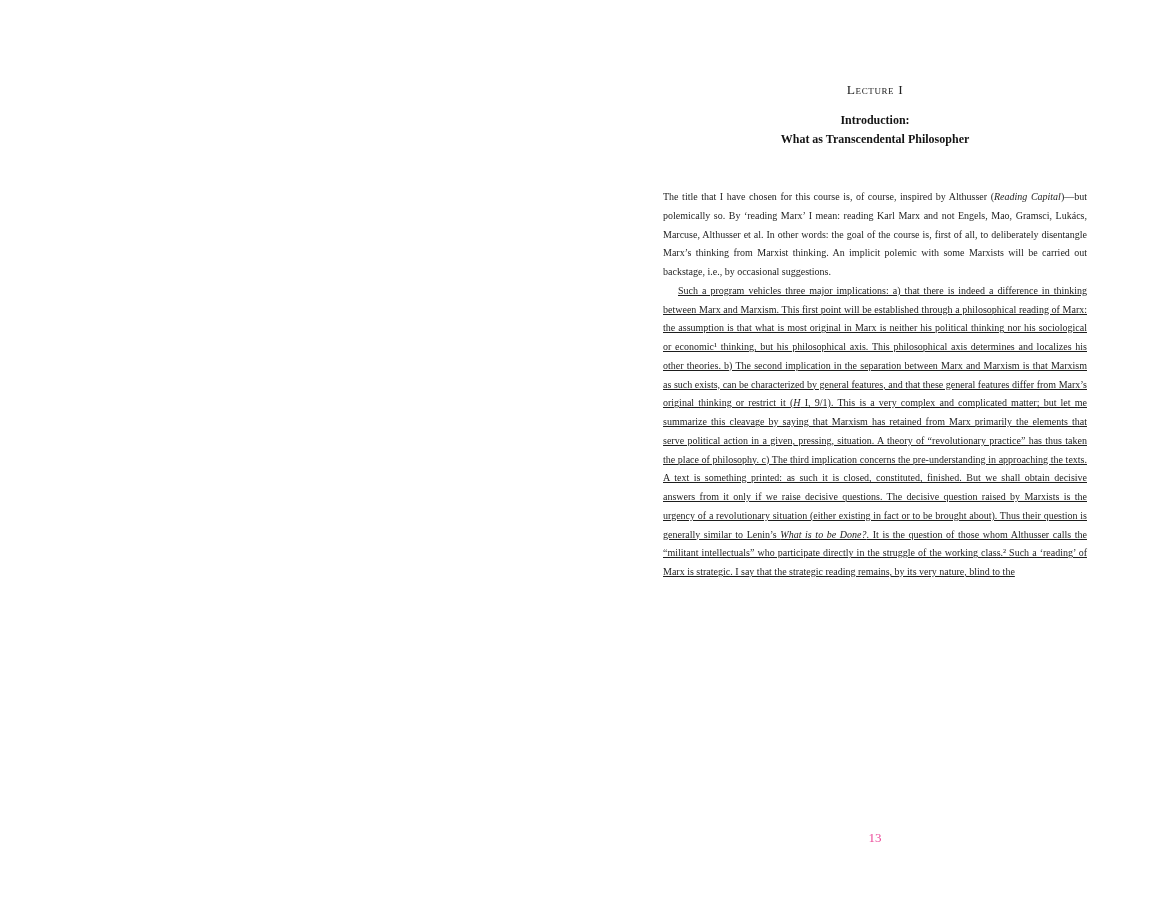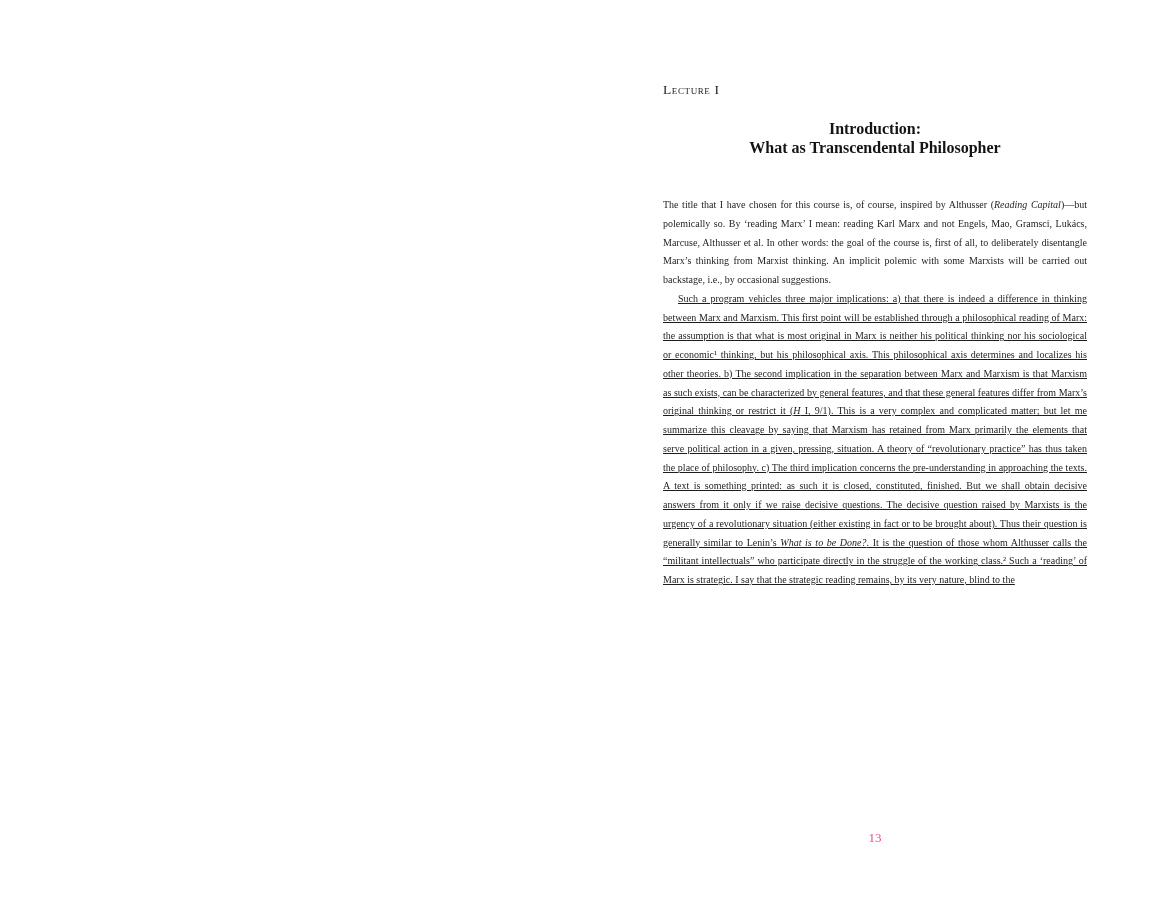--- a/index.html
+++ b/index.html
@@ -17,30 +17,31 @@
     inset: 0;
     background: #ffffff;
   }
   .content-column {
     position: absolute;
     left: 663px;
     top: 82px;
     width: 424px;
   }
   .lecture-header {
+    text-align: center;
     font-variant: small-caps;
     font-size: 13.5px;
     letter-spacing: 0.6px;
     color: #222;
   }
   .chapter-title {
-    margin-top: 21px;
+    margin-top: 13px;
     text-align: center;
     font-weight: bold;
-    font-size: 16px;
+    font-size: 12px;
     line-height: 19px;
     color: #141414;
     font-family: "Liberation Serif", serif;
   }
   .body-text {
     margin-top: 39px;
     font-size: 10px;
     line-height: 18.75px;
     text-align: justify;
     color: #1d1d1d;

